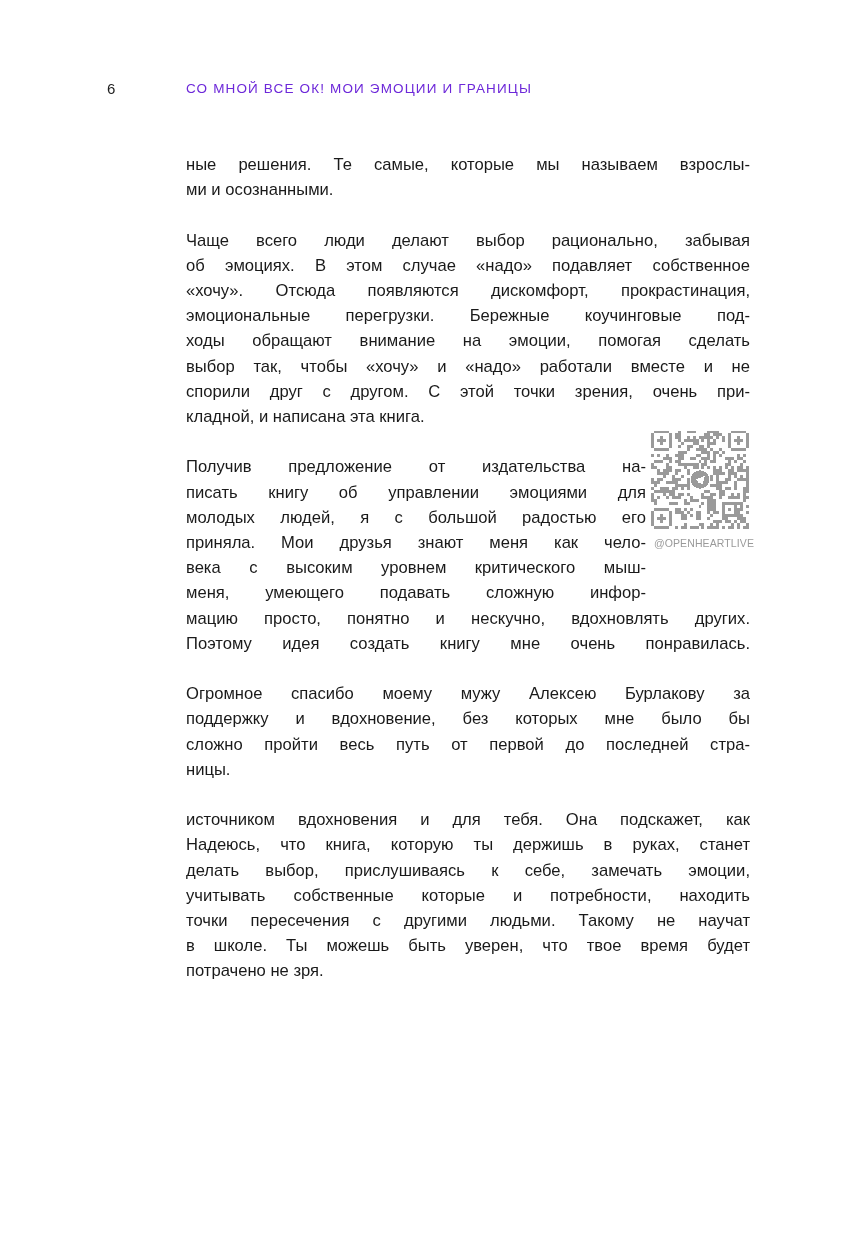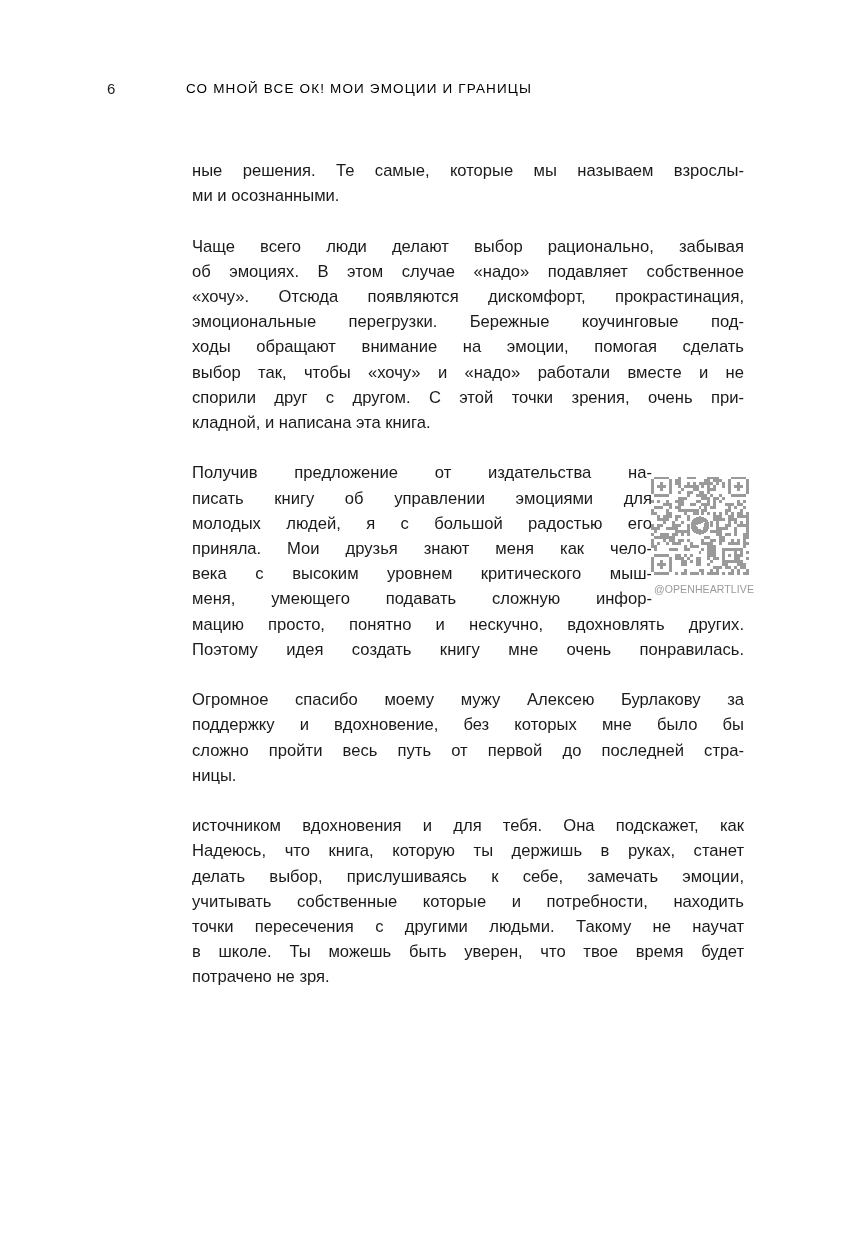--- a/index.html
+++ b/index.html
@@ -33,34 +33,34 @@
     line-height: 18px;
     letter-spacing: 0.2px;
     color: #1d1d1d;
     width: 79px;
     flex: 0 0 79px;
   }
   .head-title {
     font-size: 13.5px;
     line-height: 18px;
     letter-spacing: 1.15px;
-    color: #000000;
+    color: #6d28d9;
     text-transform: uppercase;
     white-space: nowrap;
   }
 
   
   .text-column {
     position: absolute;
     top: 152px;
     left: 186px;
     width: 564px;
   }
   p.para {
-    margin: 6px;
+    margin: 0;
     font-size: 16.6px;
     line-height: 25.2px;
     text-align: justify;
     text-justify: inter-word;
     color: #1a1a1a;
     hyphens: none;
     -webkit-hyphens: none;
   }
   p.para + p.para {
     margin-top: 25.2px;
@@ -76,21 +76,21 @@
   }
   span.line.nj {
     text-align: left;
     text-align-last: left;
   }
 
   
   .qr-block {
     position: absolute;
     left: 651px;
-    top: 474px;
+    top: 428px;
     width: 98px;
   }
   .qr-img {
     width: 98px;
     height: 103px;
     display: block;
   }
   .qr-caption {
     margin-top: 6px;
     font-size: 11.2px;

